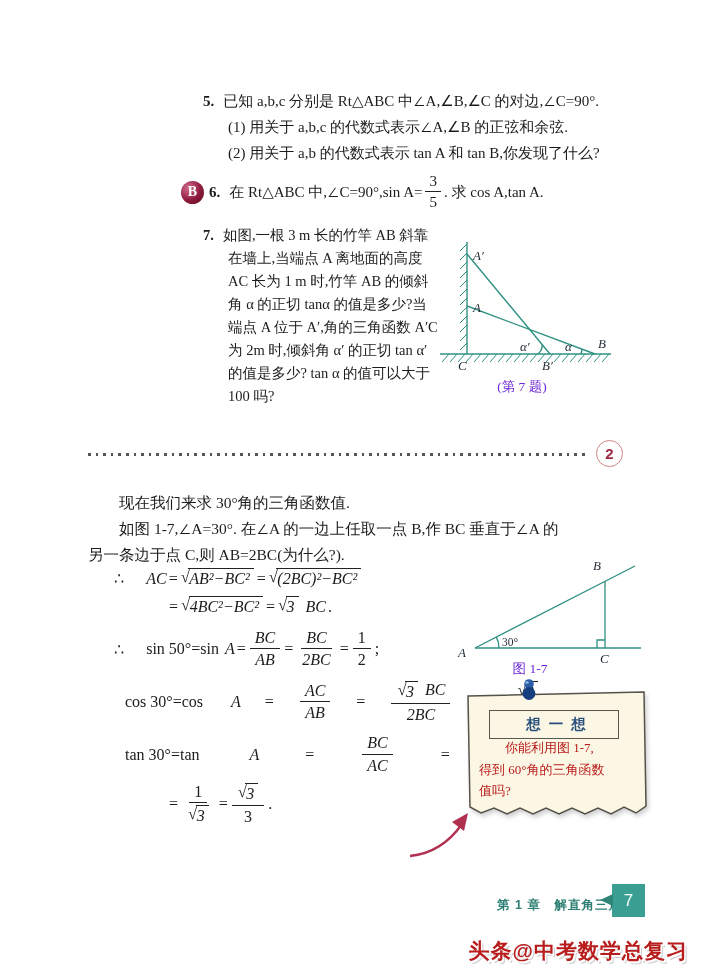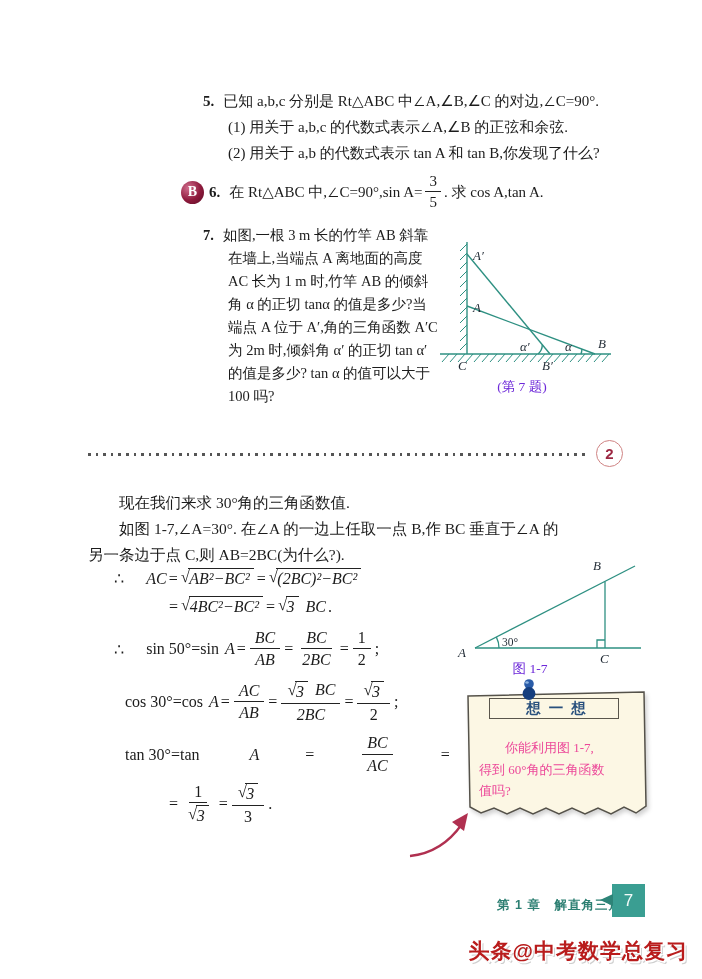--- a/index.html
+++ b/index.html
@@ -27,45 +27,45 @@
   .rad{font-size:1.04em;line-height:1.05;}
   .vinc{border-top:1.4px solid #222;font-style:italic;padding:0 4px 0 1px;margin-left:-1.5px;line-height:1.25;text-align:right;}
   .mt{white-space:pre;font-style:normal;margin:0 1px;}
   .mv{white-space:pre;font-style:italic;margin:0 1px;}
   
   .mathblock{position:absolute;left:95px;top:568px;width:390px;font-size:16px;}
   .mline{display:flex;align-items:center;}
   .mline:nth-child(1){margin-bottom:7px;}
   .mline:nth-child(2){margin-bottom:12px;}
   .mline:nth-child(3){margin-bottom:11px;}
-  .mline:nth-child(4){margin-bottom:9px;}
+  .mline:nth-child(4){margin-bottom:9px;gap:22px;}
   .mline:nth-child(5){margin-bottom:6px;}
   
   .section{position:absolute;left:88px;top:490px;width:566px;font-size:15.5px;line-height:26px;}
   .section .ind{text-indent:2em;}
   
   .figure{position:absolute;}
   .figcap{text-align:center;font-size:13.5px;color:#6d28d9;}
   svg text{font-family:"Liberation Serif",serif;}
   
   .dots{position:absolute;left:88px;top:453px;width:502px;height:3px;
         background:repeating-linear-gradient(90deg,#555 0,#555 2.6px,transparent 2.6px,transparent 7.6px);}
   .circ2{position:absolute;left:596px;top:440px;width:25px;height:25px;border-radius:50%;
          border:1.5px solid #cf8383;color:#9c2742;font-weight:bold;font-size:15px;
          display:flex;align-items:center;justify-content:center;
          font-family:"Liberation Sans",sans-serif;background:#fff;}
   
   .note{position:absolute;left:464px;top:680px;width:186px;height:180px;}
   .pin{position:absolute;left:54px;top:-3px;z-index:3;}
   .papersvg{position:absolute;left:0;top:0;z-index:1;filter:drop-shadow(2px 3px 2px rgba(0,0,0,0.18));}
-  .notetitle{position:absolute;left:25px;top:18px;width:130px;height:21px;z-index:2;
+  .notetitle{position:absolute;left:25px;top:30px;width:130px;height:29px;z-index:2;
              border:1.3px solid #5a564c;display:flex;align-items:center;justify-content:center;
              color:#29507d;font-size:14.5px;font-weight:bold;letter-spacing:8px;padding-left:12px;box-sizing:border-box;}
   .notebody{position:absolute;left:15px;top:57px;width:158px;z-index:2;
-            color:#ec4899;font-size:13px;line-height:21.5px;}
+            color:#b91c1c;font-size:13px;line-height:21.5px;}
   .notebody .ind{text-indent:2em;}
   .arrow{position:absolute;left:-58px;top:128px;z-index:2;}
   
   .chapter{position:absolute;left:497px;top:897px;font-size:12.5px;font-weight:bold;
            color:#2c7f72;letter-spacing:1px;font-family:"Liberation Sans",sans-serif;}
   .pagesq{position:absolute;left:612px;top:884px;width:33px;height:33px;background:#3a9e92;
           color:#f2faf8;display:flex;align-items:center;justify-content:center;font-size:17px;
           font-family:"Liberation Sans",sans-serif;}
   .pagesq .notch{position:absolute;left:-12px;top:10px;width:0;height:0;
           border-top:6px solid transparent;border-bottom:6px solid transparent;

